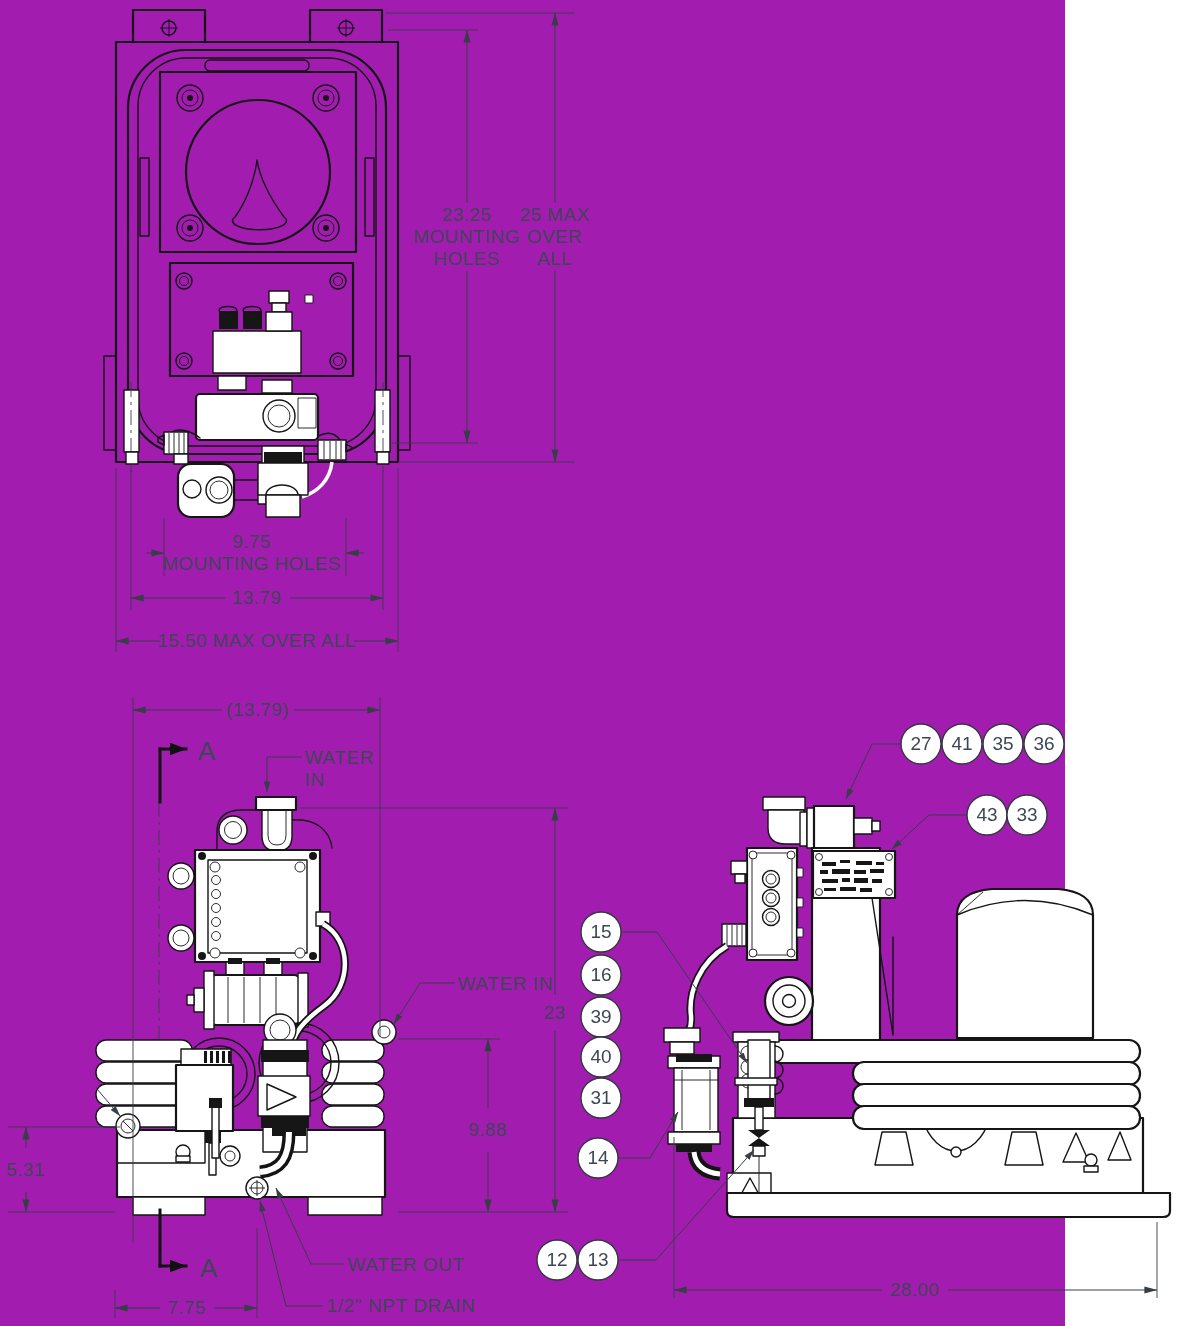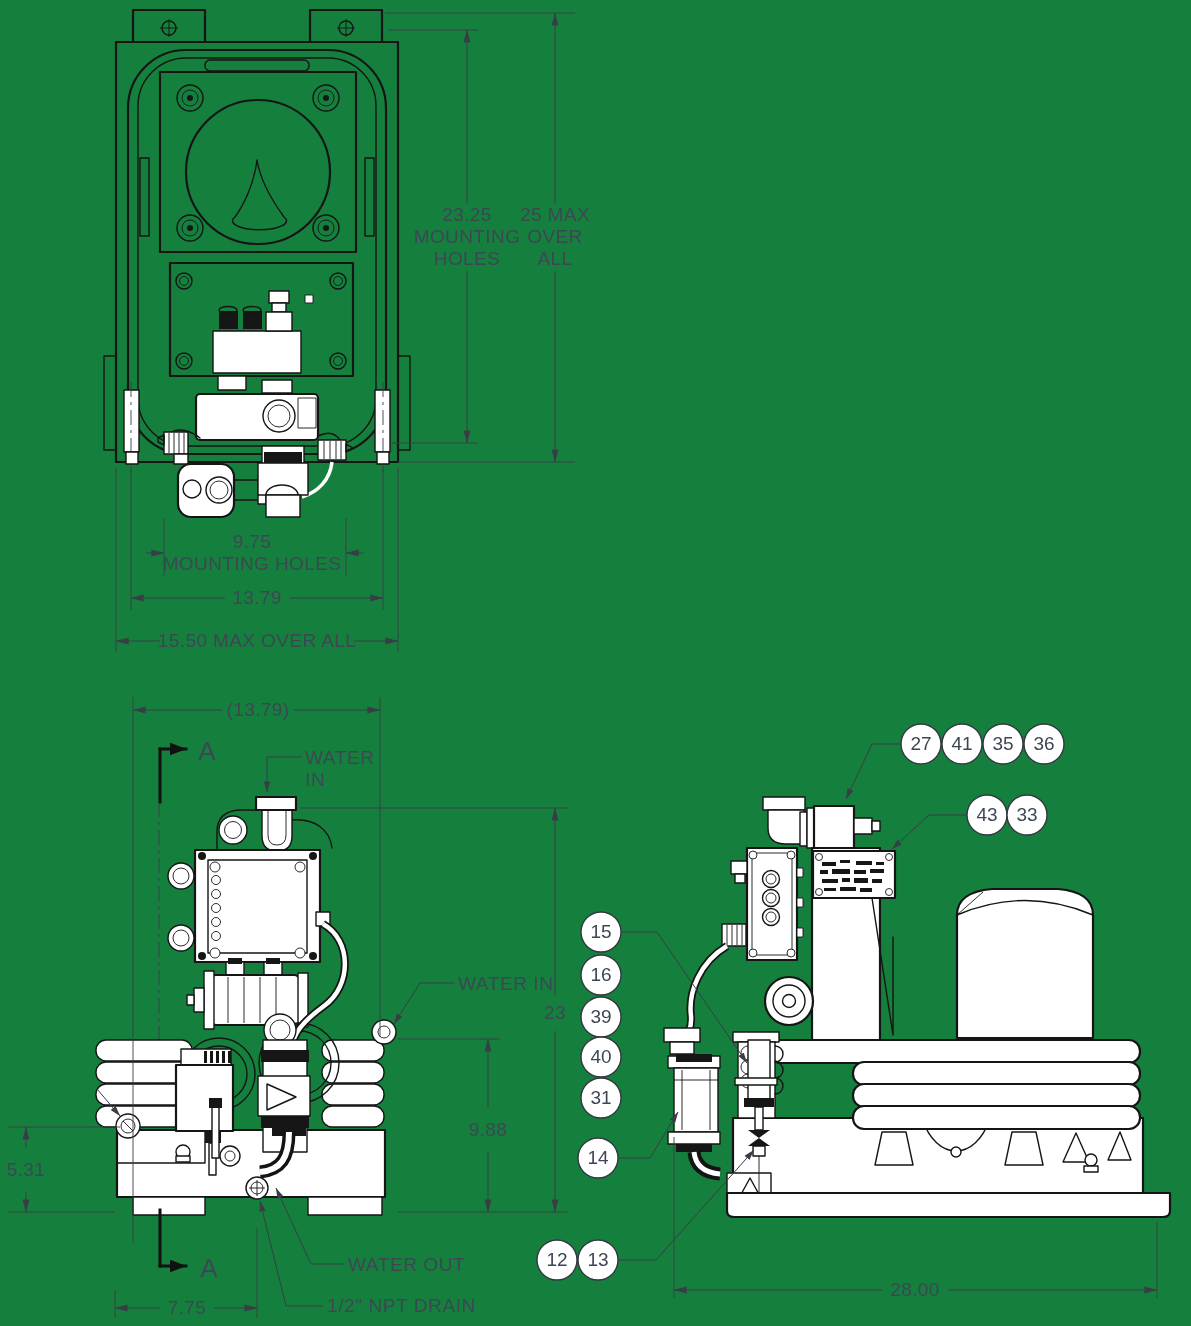--- a/index.html
+++ b/index.html
@@ -1,16 +1,16 @@
 <!DOCTYPE html>
 <html><head>
 <meta charset="utf-8">
 <style>
   html,body{margin:0;padding:0;background:#fff}
-  #canvas{position:relative;width:1191px;height:1326px;background:#15803d;font-family:"Liberation Sans",sans-serif}
+  #canvas{position:relative;width:1065px;height:1326px;background:#a21caf;font-family:"Liberation Sans",sans-serif}
   svg{display:block}
   .p{fill:none;stroke:#151515;stroke-width:1.4;stroke-linejoin:round;stroke-linecap:round}
   .p2{fill:none;stroke:#151515;stroke-width:2.2;stroke-linejoin:round;stroke-linecap:round}
   .t{fill:none;stroke:#151515;stroke-width:.9;stroke-linejoin:round}
   .fw{fill:#fff}
   .dk{fill:#161616;stroke:none}
   .dim{fill:none;stroke:#383e46;stroke-width:1}
   .ext{fill:none;stroke:#383e46;stroke-width:.9}
   .cl{fill:none;stroke:#3a3f46;stroke-width:.9;stroke-dasharray:15 5 3 5}
   .lead{fill:none;stroke:#383e46;stroke-width:1}

